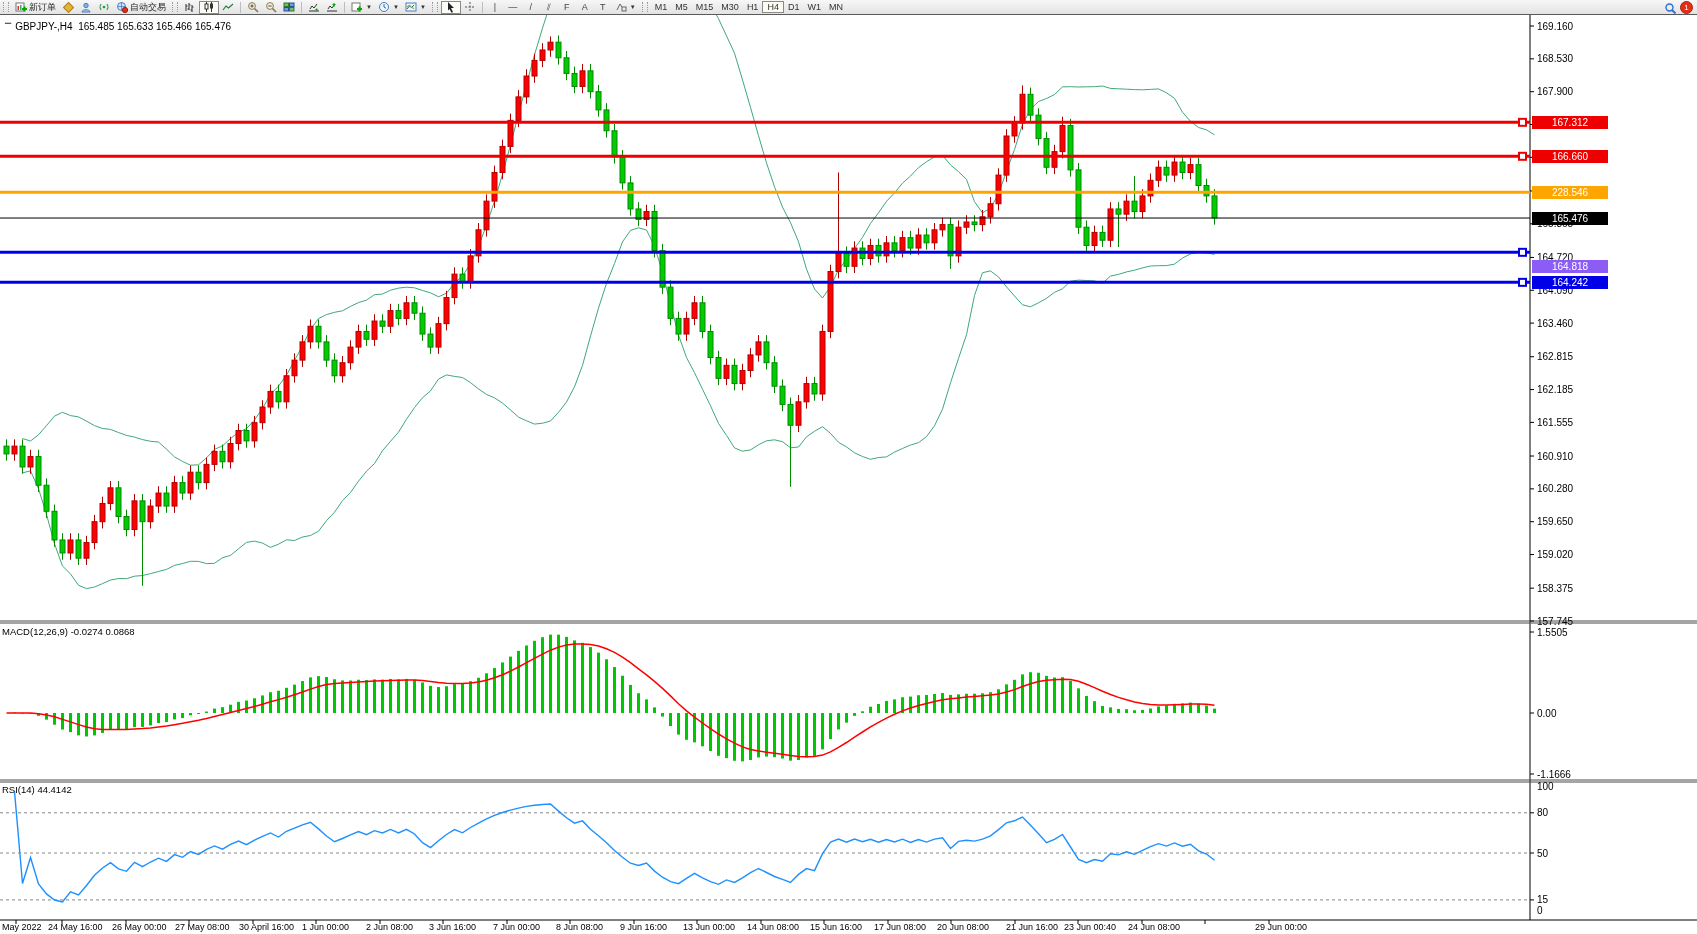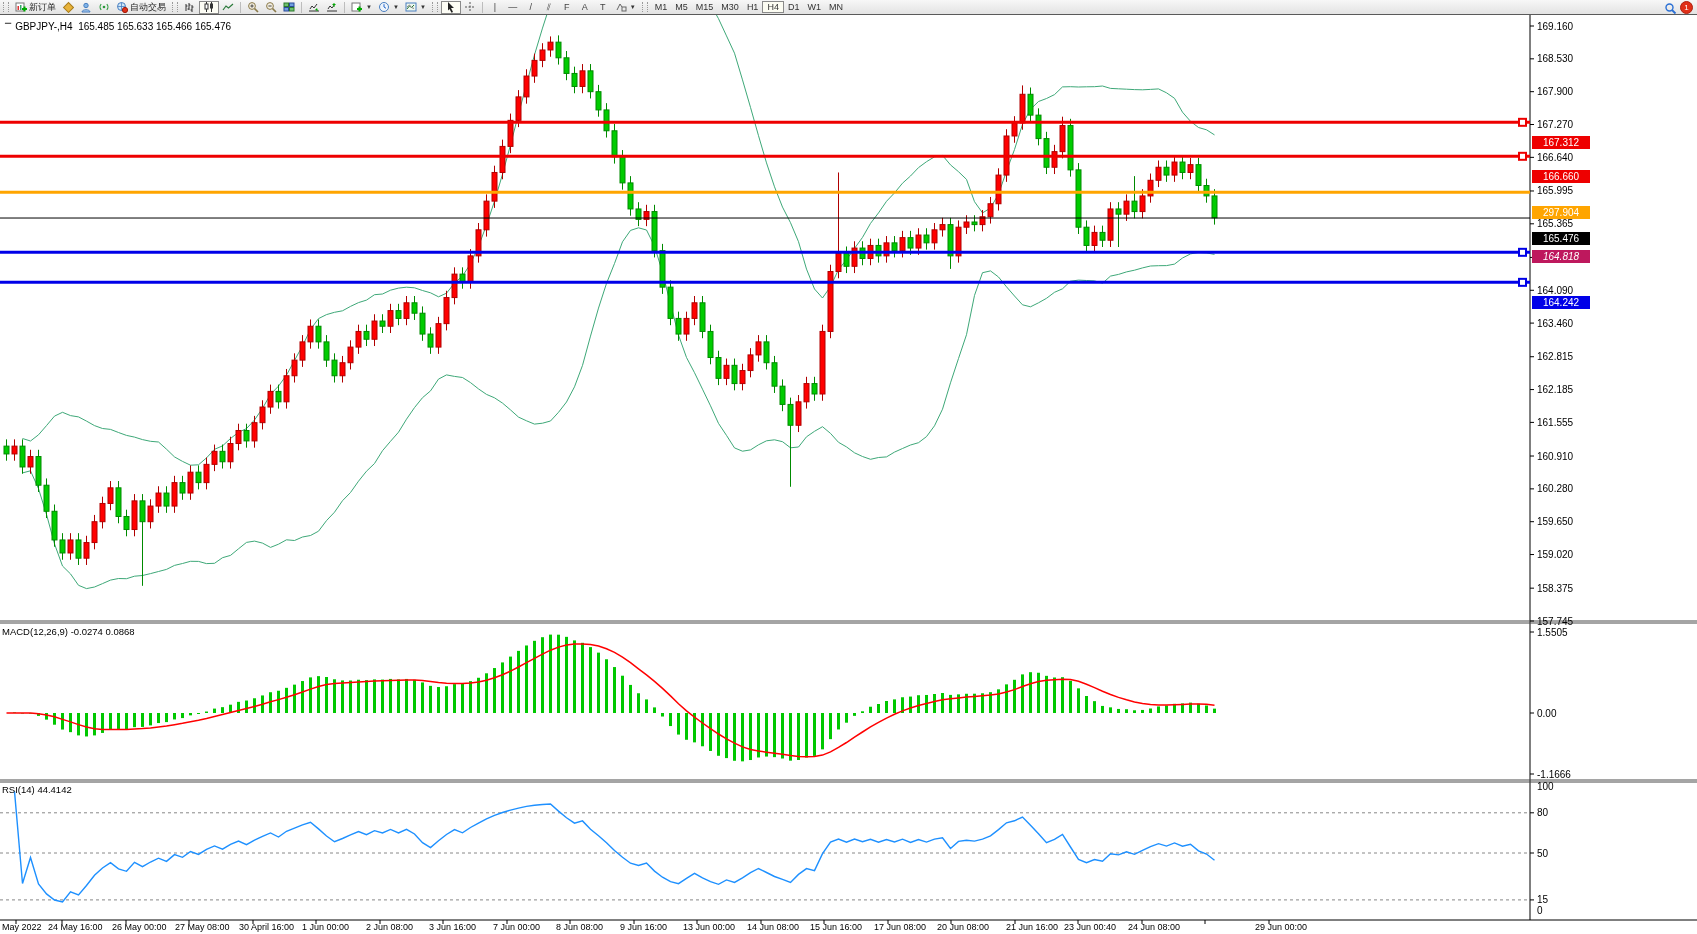--- a/index.html
+++ b/index.html
@@ -20,22 +20,22 @@
   .drop{font-size:6px;color:#333;margin-left:1px;}
   #notif{position:absolute;right:4px;top:1px;display:flex;align-items:center;gap:4px;}
   #badge1{width:11px;height:11px;border-radius:50%;background:#e03018;color:#fff;font-size:8px;
     display:flex;align-items:center;justify-content:center;border:1px solid #b02010;}
   
   #chart-svg{position:absolute;left:0;top:0;z-index:5;}
   #symbol-title{position:absolute;left:5px;top:21px;font-size:10px;color:#000;z-index:10;}
   #symbol-title .dash{color:#555;margin-right:4px;font-size:8px;}
   #macd-label{position:absolute;left:2px;top:626px;font-size:9.5px;color:#000;z-index:10;}
   #rsi-label{position:absolute;left:2px;top:784px;font-size:9.5px;color:#000;z-index:10;}
-  .pbadge{position:absolute;left:1532px;width:58px;height:13px;color:#fff;font-size:10px;
-    line-height:13px;text-align:center;z-index:20;margin-top:20px;}
+  .pbadge{position:absolute;left:1532px;width:76px;height:13px;color:#fff;font-size:10px;
+    line-height:13px;text-align:center;z-index:20;}
   .tlabel{position:absolute;top:922px;font-size:9px;color:#000;z-index:6;white-space:nowrap;}
 </style>
 </head>
 <body>
 
 <div id="toolbar">
   <span class="tgrip"></span>
   <span class="tbtn">
     <span class="ic">
       <svg width="12" height="12">
@@ -787,23 +787,23 @@
       <line x1="1015" y1="920" x2="1015" y2="924" stroke="#000"></line>
       <line x1="1078" y1="920" x2="1078" y2="924" stroke="#000"></line>
       <line x1="1142" y1="920" x2="1142" y2="924" stroke="#000"></line>
       <line x1="1205" y1="920" x2="1205" y2="924" stroke="#000"></line>
       <line x1="1269" y1="920" x2="1269" y2="924" stroke="#000"></line>
     </g>
   </svg>
 
 <div class="pbadge" style="top: 115.826px; background: rgb(238, 0, 0);">167.312</div>
 <div class="pbadge" style="top: 149.811px; background: rgb(238, 0, 0);">166.660</div>
-<div class="pbadge" style="top: 185.829px; background: rgb(255, 165, 0);">297.904</div>
+<div class="pbadge" style="top: 185.829px; background: rgb(255, 165, 0);">228.546</div>
 <div class="pbadge" style="top: 211.526px; background: rgb(0, 0, 0);">165.476</div>
-<div class="pbadge" style="top: 230px; background: #be185d; font-style: italic;">164.818</div>
+<div class="pbadge" style="top: 260px; background: #8b5cf6;">164.818</div>
 <div class="pbadge" style="top: 275.848px; background: rgb(0, 0, 232);">164.242</div>
 <div class="tlabel" style="left: 2px;">May 2022</div>
 <div class="tlabel" style="left: 48px;">24 May 16:00</div>
 <div class="tlabel" style="left: 112px;">26 May 00:00</div>
 <div class="tlabel" style="left: 175px;">27 May 08:00</div>
 <div class="tlabel" style="left: 239px;">30 April 16:00</div>
 <div class="tlabel" style="left: 302px;">1 Jun 00:00</div>
 <div class="tlabel" style="left: 366px;">2 Jun 08:00</div>
 <div class="tlabel" style="left: 429px;">3 Jun 16:00</div>
 <div class="tlabel" style="left: 493px;">7 Jun 00:00</div>

